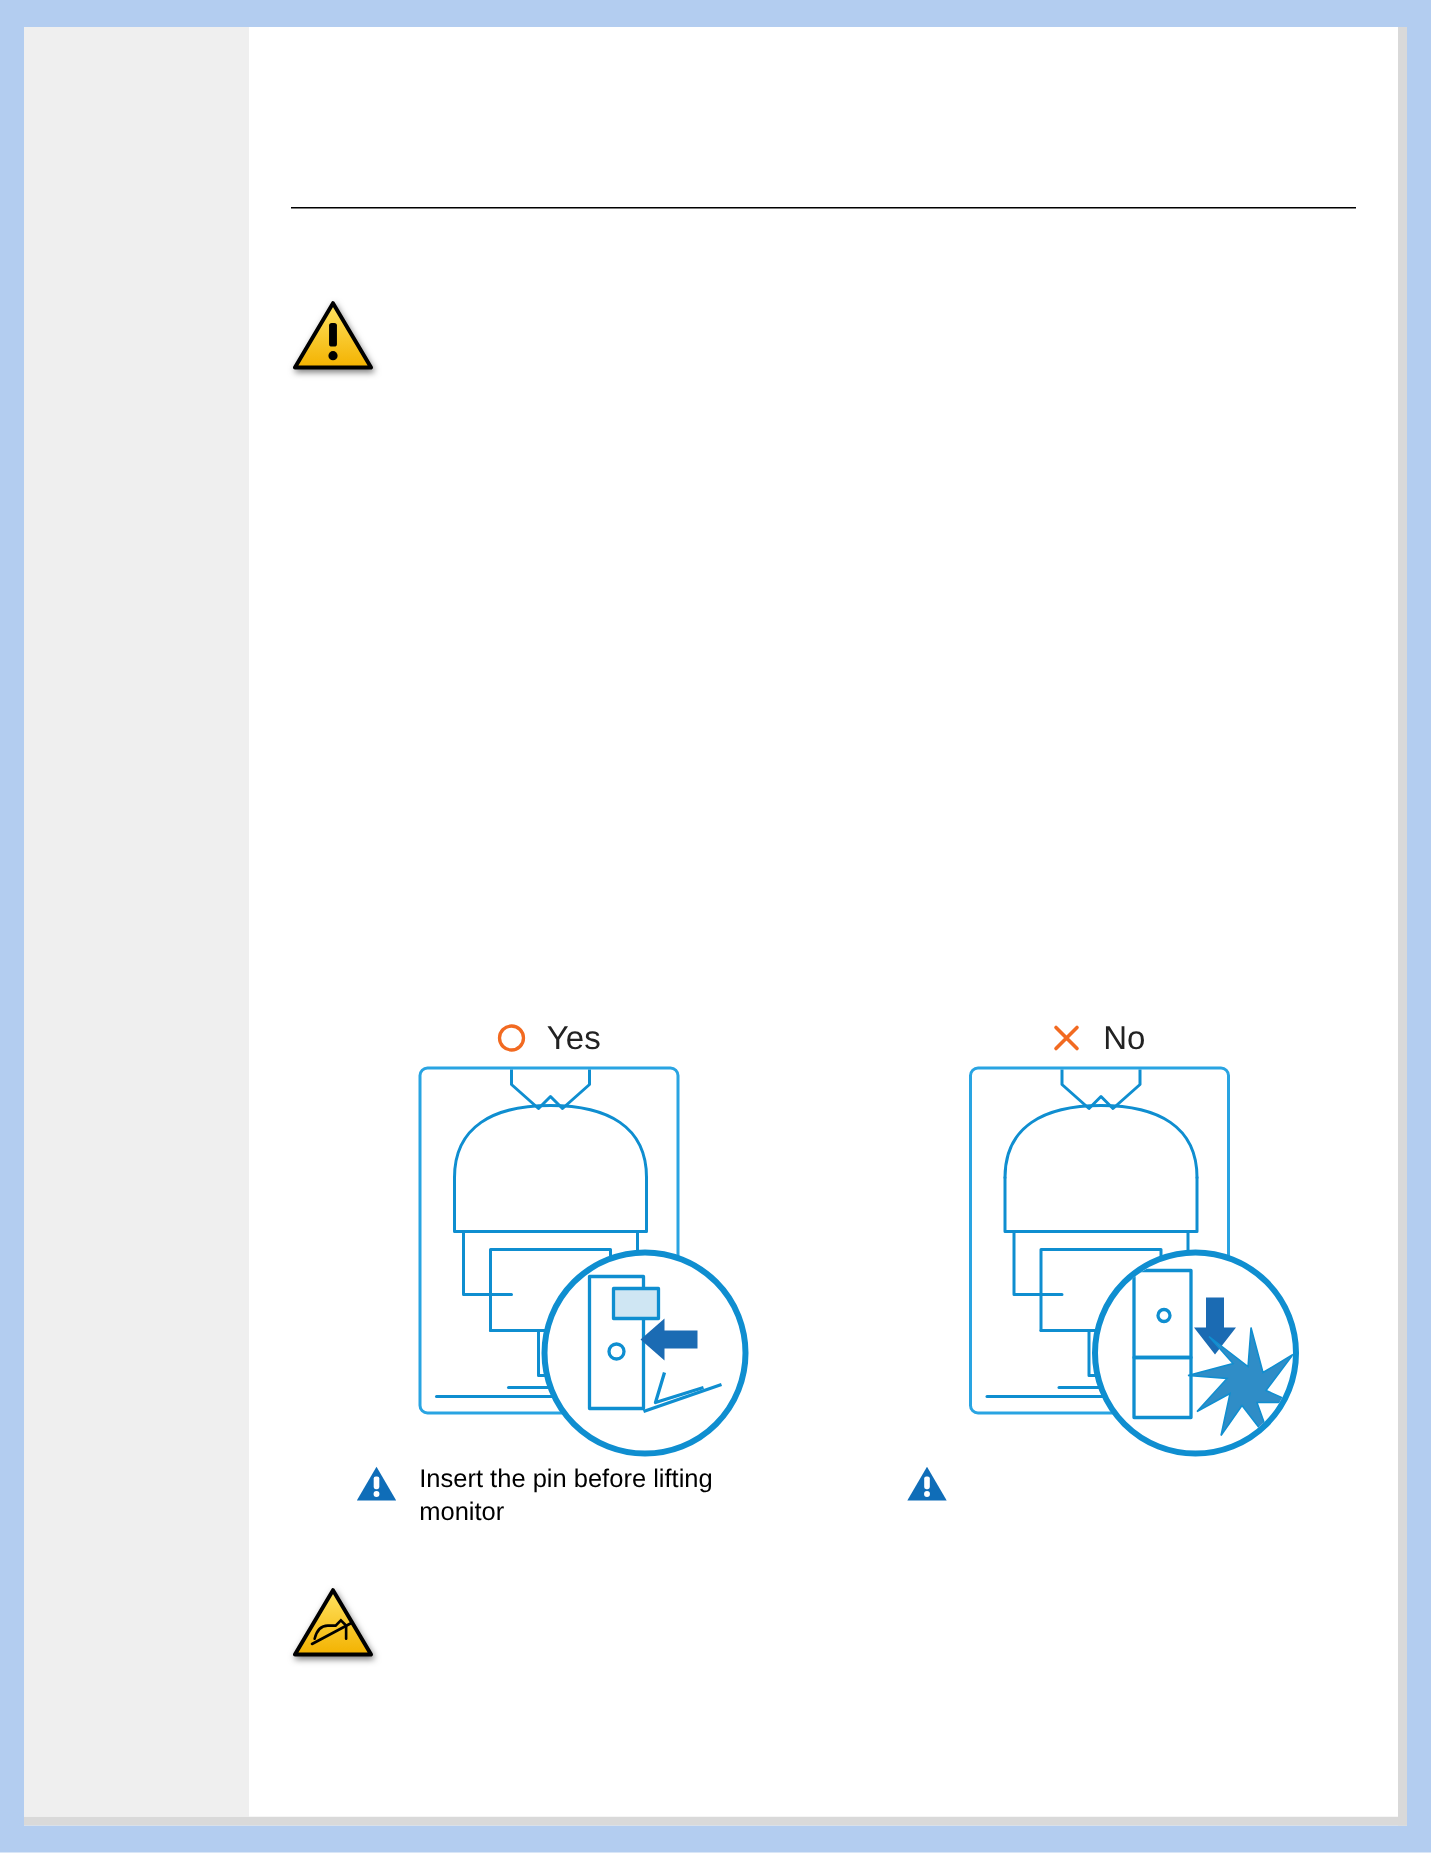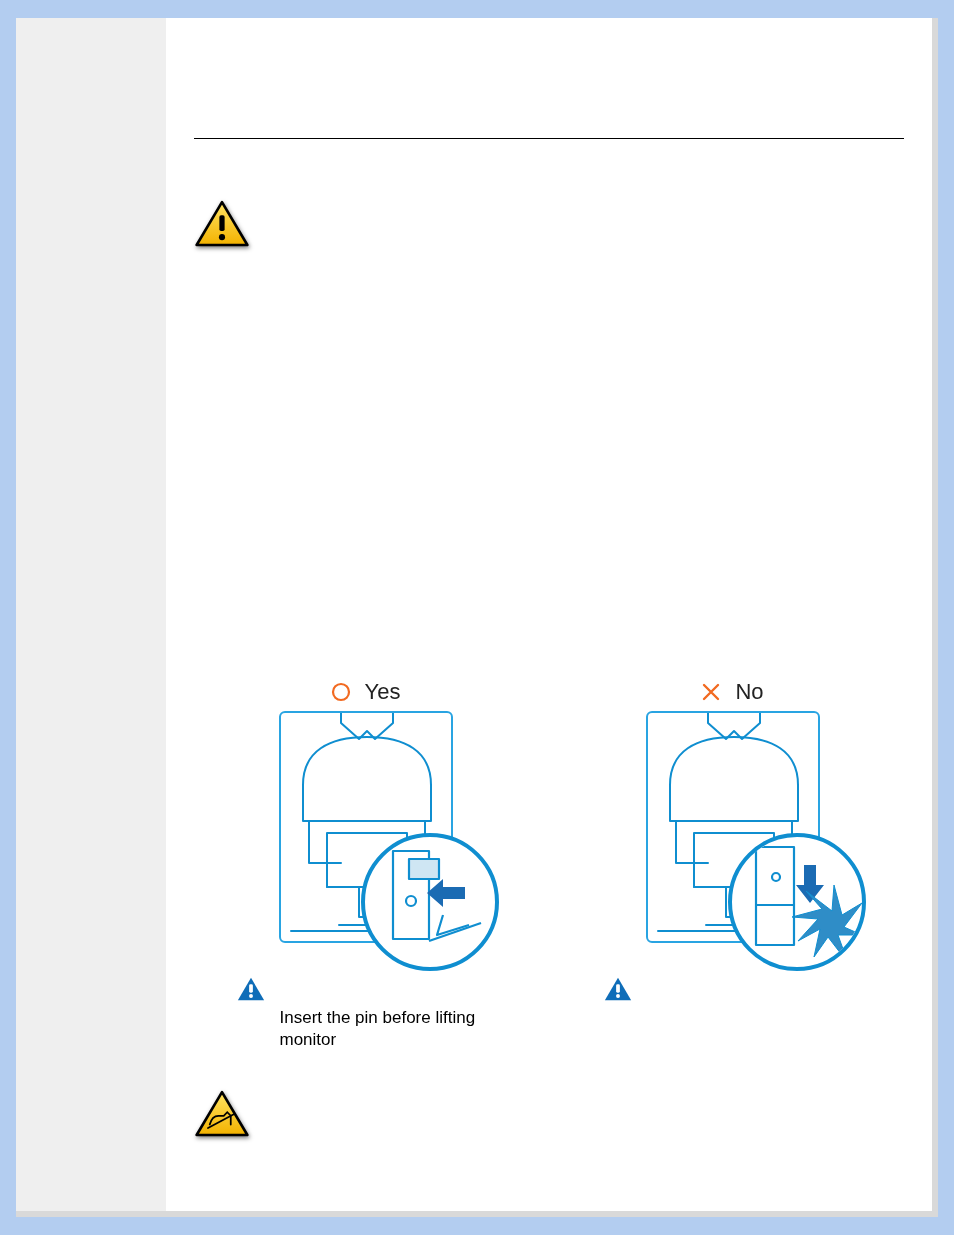--- a/index.html
+++ b/index.html
@@ -98,21 +98,20 @@
     display:flex;
     gap:14px;
     align-items:flex-start;
     margin-top:32px;
     width:260px;
   }
   .caption-text{
     font-size:17px;
     line-height:1.3;
     color:#000;
-    margin-top:32px;
   }
   .tri-b{width:30px;height:28px;flex:0 0 auto;}
   .spacer-bottom{height:20px;}
 </style>
 </head>
 <body>
 
 <div class="page">
   <div class="left-column"></div>
   <div class="content">

